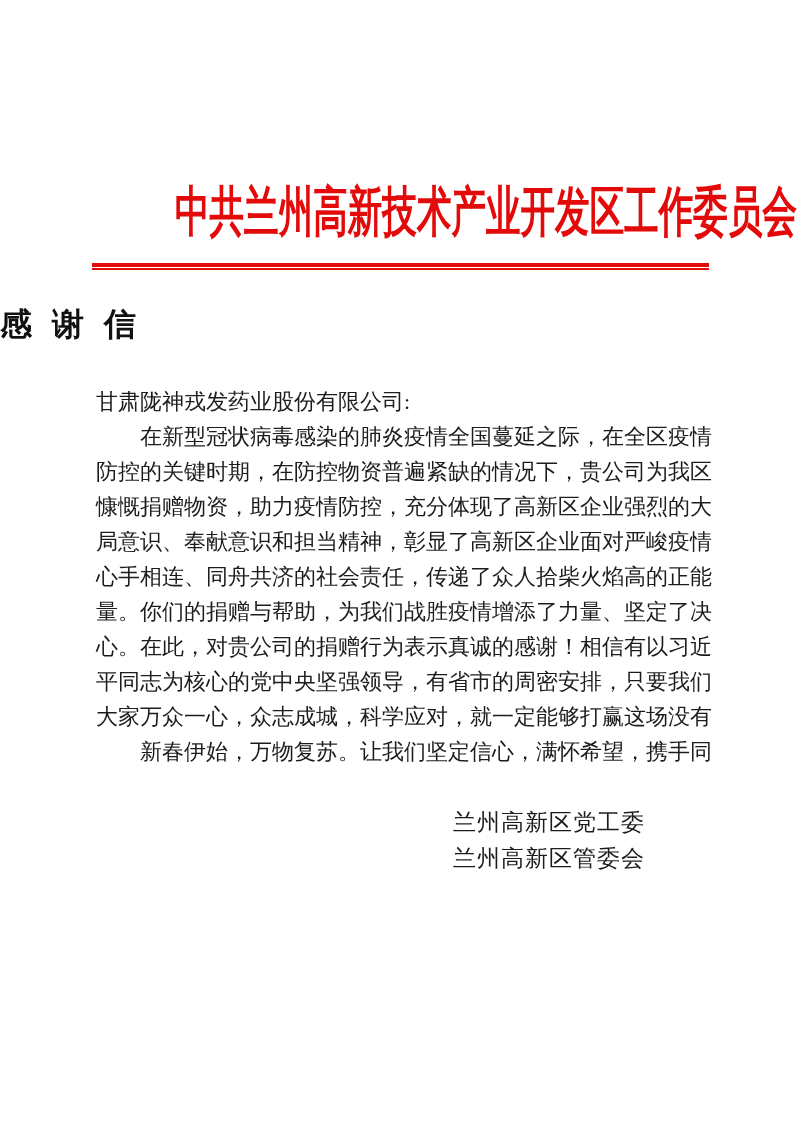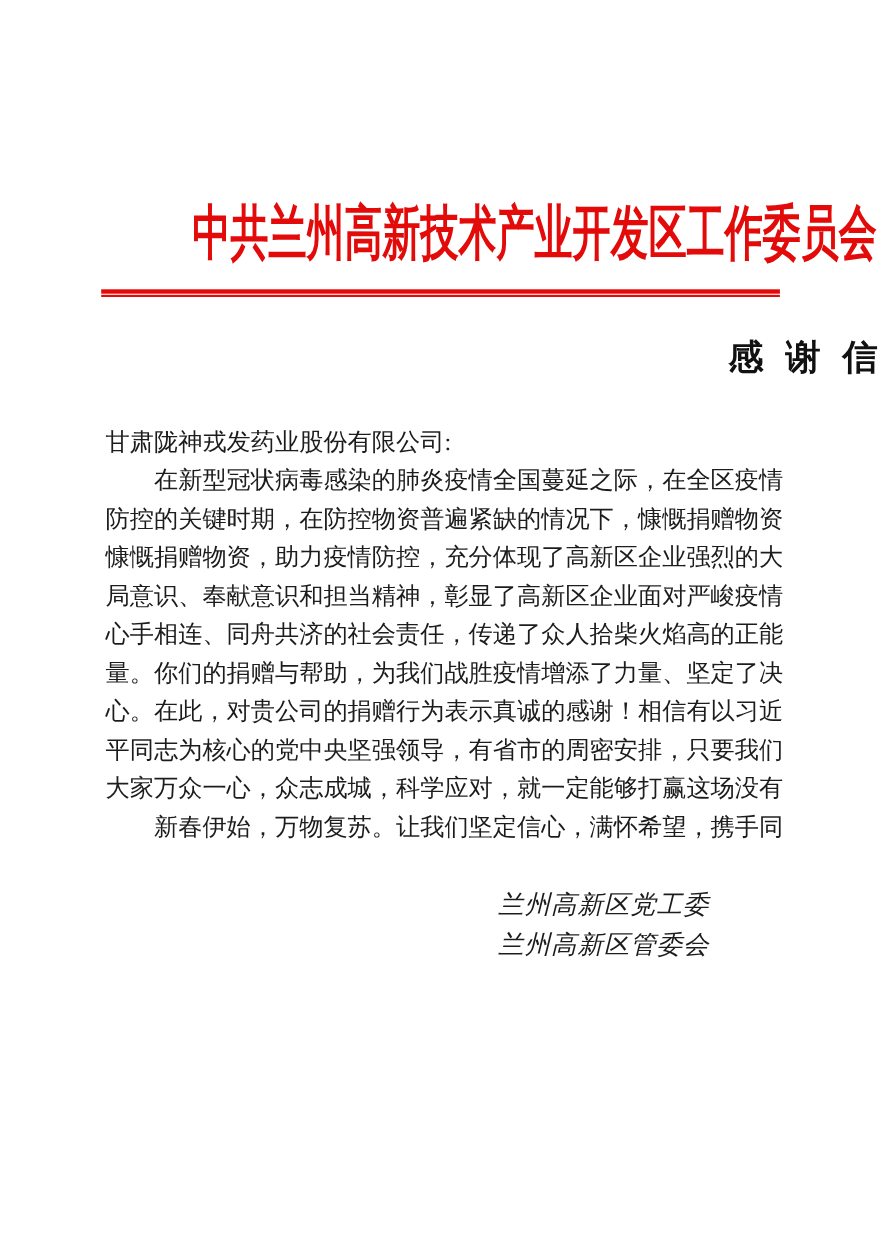--- a/index.html
+++ b/index.html
@@ -40,21 +40,21 @@
     width: 617px;
     margin: 23px auto 0 auto;
     height: 1px;
     background: #ffffff;
     border-top: 4px solid #e30a0a;
     border-bottom: 2px solid #e30a0a;
   }
   
   .letter-title {
     margin: 36px 0 0 0;
-    text-align: right;
+    text-align: left;
     font-size: 32px;
     line-height: 36px;
     font-weight: bold;
     color: #111111;
     word-spacing: 8px;
     letter-spacing: 2px;
   }
   
   .letter-body {
     width: 608px;
@@ -87,21 +87,20 @@
     margin: 36px auto 0 auto;
     font-size: 23px;
     color: #1c1c1c;
   }
   .sig-org {
     height: 36px;
     line-height: 36px;
     padding-left: 357px;
     letter-spacing: 1px;
     white-space: nowrap;
-    font-style: italic;
   }
   .sig-date {
     height: 36px;
     line-height: 36px;
     padding-left: 398px;
     letter-spacing: 1px;
     white-space: nowrap;
   }
 </style>
 </head>
@@ -115,21 +114,21 @@
     </div>
     <div class="rule"></div>
   </header>
 
   <h1 class="letter-title">感 谢 信</h1>
 
   <div class="letter-body">
     <div class="bline plain">甘肃陇神戎发药业股份有限公司:</div>
 
     <div class="bline indent">在新型冠状病毒感染的肺炎疫情全国蔓延之际，在全区疫情</div>
-    <div class="bline">防控的关键时期，在防控物资普遍紧缺的情况下，慷慨捐赠物资</div>
+    <div class="bline">防控的关键时期，在防控物资普遍紧缺的情况下，贵公司为我区</div>
     <div class="bline">慷慨捐赠物资，助力疫情防控，充分体现了高新区企业强烈的大</div>
     <div class="bline">局意识、奉献意识和担当精神，彰显了高新区企业面对严峻疫情</div>
     <div class="bline">心手相连、同舟共济的社会责任，传递了众人拾柴火焰高的正能</div>
     <div class="bline">量。你们的捐赠与帮助，为我们战胜疫情增添了力量、坚定了决</div>
     <div class="bline">心。在此，对贵公司的捐赠行为表示真诚的感谢！相信有以习近</div>
     <div class="bline">平同志为核心的党中央坚强领导，有省市的周密安排，只要我们</div>
     <div class="bline">大家万众一心，众志成城，科学应对，就一定能够打赢这场没有</div>
 
     <div class="bline indent">新春伊始，万物复苏。让我们坚定信心，满怀希望，携手同</div>
   </div>

